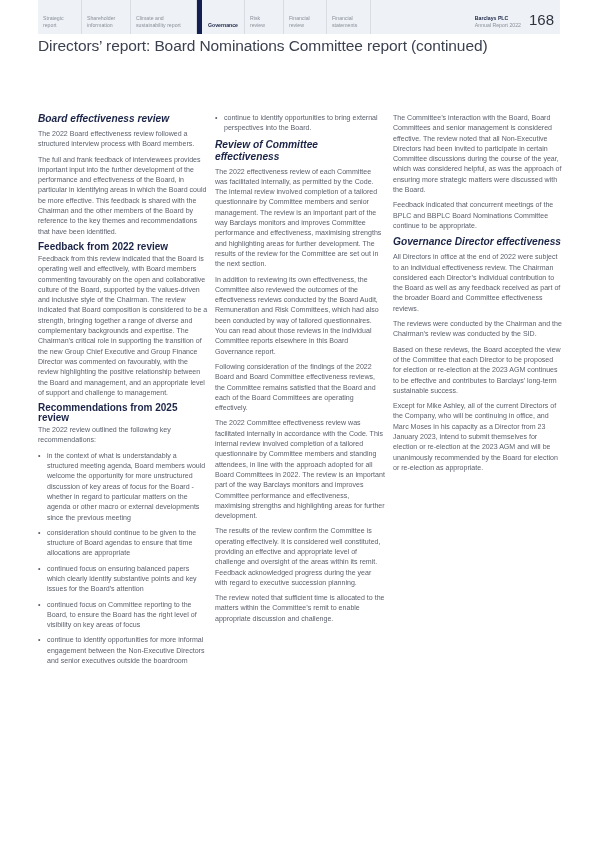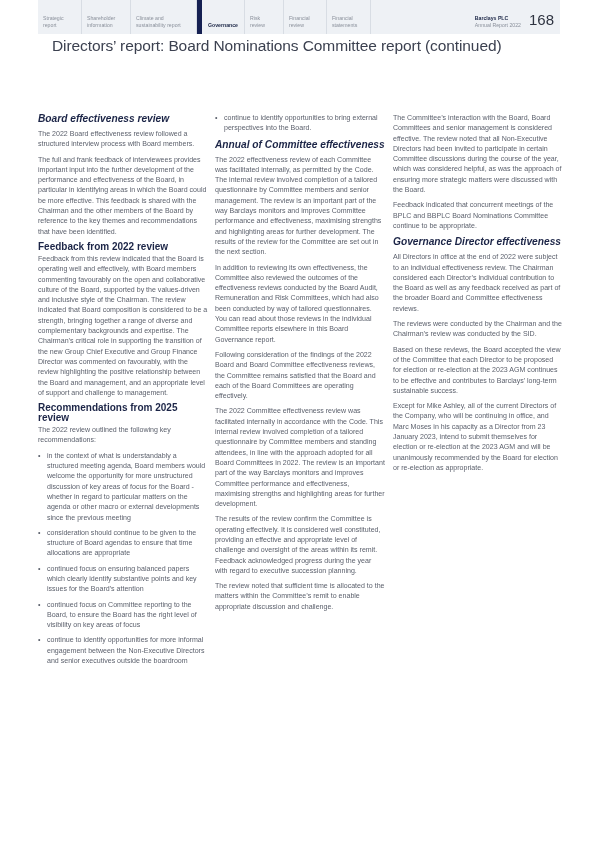--- a/index.html
+++ b/index.html
@@ -22,21 +22,21 @@
     }
     .nav-tab.active .lbl { padding-left: 6px; }
     .nav-brand {
       margin-left: auto; display: flex; align-items: flex-end; padding: 9px 6px 6px 0;
     }
     .brand-text { font-size: 5.2px; line-height: 6.5px; color: #8a909b; text-align: left; margin-right: 8px; }
     .brand-text b { color: #1b2646; display: block; }
     .page-num { font-size: 15px; color: #2f3441; line-height: 16px; font-family: "Liberation Sans", sans-serif; }
 
     .page-title {
-      position: absolute; left: 52px; top: 37px;
+      position: absolute; left: 38px; top: 37px;
       font-size: 15.5px; color: #3c4150; font-weight: normal; letter-spacing: -0.1px;
     }
 
     .col { position: absolute; top: 113px; width: 170px; font-size: 7.05px; line-height: 10.3px; color: #5a5f6b; }
     .col1 { left: 38px; }
     .col2 { left: 215px; }
     .col3 { left: 393px; }
 
     .col p { margin-bottom: 5px; }
     h2.sec { font-size: 10.2px; line-height: 12px; color: #1c2547; font-weight: bold; margin: 0 0 4px 0; font-style: italic; }
@@ -102,21 +102,21 @@
     <li>continued focus on ensuring balanced papers which clearly identify substantive points and key issues for the Board’s attention</li>
     <li>continued focus on Committee reporting to the Board, to ensure the Board has the right level of visibility on key areas of focus</li>
     <li>continue to identify opportunities for more informal engagement between the Non-Executive Directors and senior executives outside the boardroom</li>
   </ul>
 </section>
 
 <section class="col col2">
   <ul class="bul">
     <li>continue to identify opportunities to bring external perspectives into the Board.</li>
   </ul>
-  <h2 class="sec">Annual of Committee effectiveness</h2>
+  <h2 class="sec">Review of Committee effectiveness</h2>
   <p>The 2022 effectiveness review of each Committee was facilitated internally, as permitted by the Code. The internal review involved completion of a tailored questionnaire by Committee members and senior management. The review is an important part of the way Barclays monitors and improves Committee performance and effectiveness, maximising strengths and highlighting areas for further development. The results of the review for the Committee are set out in the next section.</p>
   <p>In addition to reviewing its own effectiveness, the Committee also reviewed the outcomes of the effectiveness reviews conducted by the Board Audit, Remuneration and Risk Committees, which had also been conducted by way of tailored questionnaires. You can read about those reviews in the individual Committee reports elsewhere in this Board Governance report.</p>
   <p>Following consideration of the findings of the 2022 Board and Board Committee effectiveness reviews, the Committee remains satisfied that the Board and each of the Board Committees are operating effectively.</p>
   <p>The 2022 Committee effectiveness review was facilitated internally in accordance with the Code. This internal review involved completion of a tailored questionnaire by Committee members and standing attendees, in line with the approach adopted for all Board Committees in 2022. The review is an important part of the way Barclays monitors and improves Committee performance and effectiveness, maximising strengths and highlighting areas for further development.</p>
   <p>The results of the review confirm the Committee is operating effectively. It is considered well constituted, providing an effective and appropriate level of challenge and oversight of the areas within its remit. Feedback acknowledged progress during the year with regard to executive succession planning.</p>
   <p>The review noted that sufficient time is allocated to the matters within the Committee’s remit to enable appropriate discussion and challenge.</p>
 </section>
 
 <section class="col col3">
   <p>The Committee’s interaction with the Board, Board Committees and senior management is considered effective. The review noted that all Non-Executive Directors had been invited to participate in certain Committee discussions during the course of the year, which was considered helpful, as was the approach of ensuring more strategic matters were discussed with the Board.</p>

